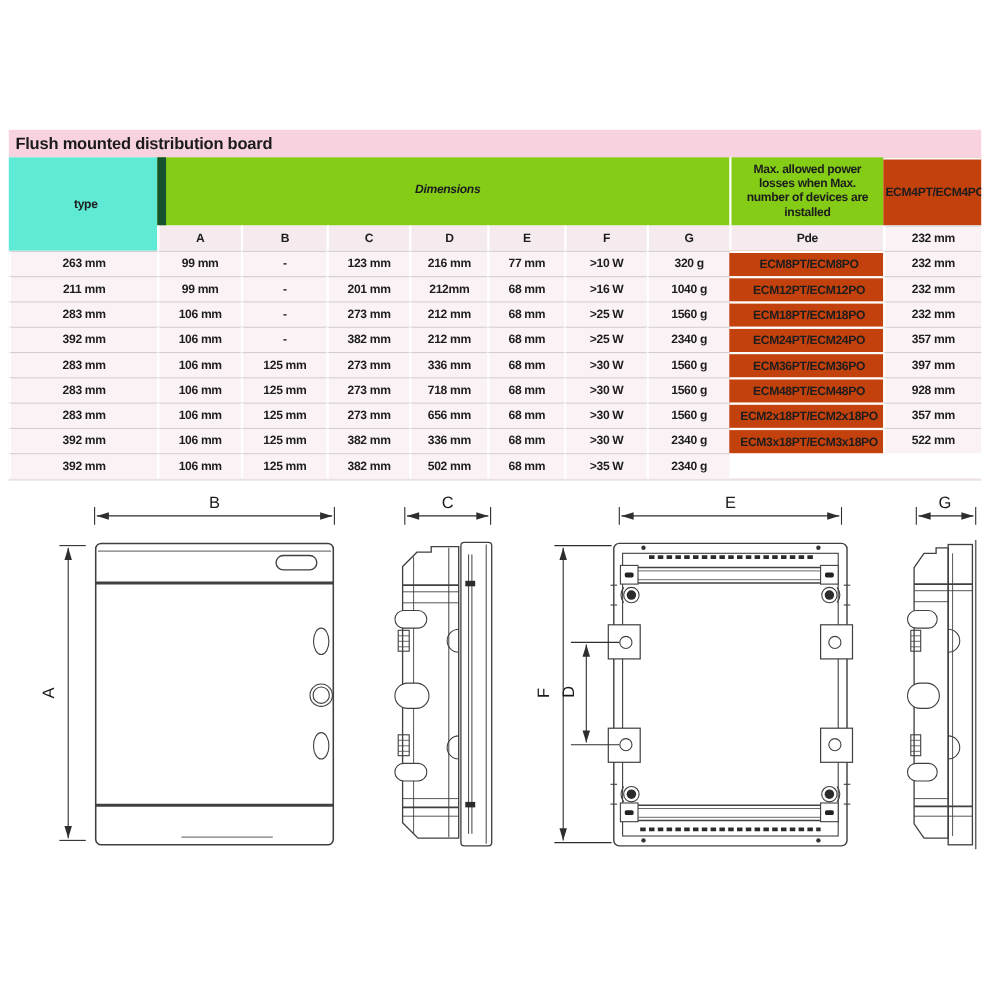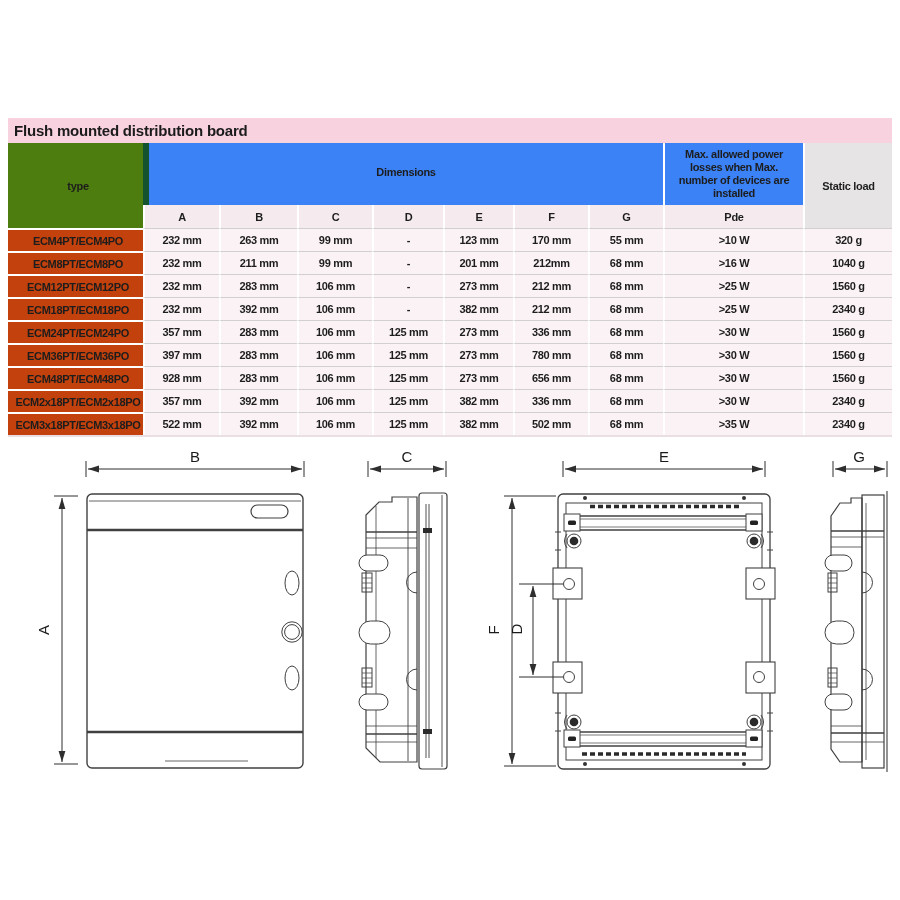--- a/index.html
+++ b/index.html
@@ -10,23 +10,23 @@
              background:#f8d2de;display:flex;align-items:center;box-sizing:border-box;padding-left:6px;}
   .title-bar span{font-size:15px;font-weight:700;letter-spacing:-0.2px;color:#1b1b1b;}
   
   .spec-table{position:absolute;left:8px;top:143px;width:884px;
               display:grid;
               grid-template-columns:135px 76px 78px 75px 71px 70px 75px 75px 140px 89px;
               grid-template-rows:62px 23px;grid-auto-rows:23px;
               border-bottom:2px solid #eadfe3;box-sizing:content-box;}
   .spec-table > div{box-sizing:border-box;font-size:11px;font-weight:700;letter-spacing:-0.3px;
                     display:flex;align-items:center;justify-content:center;overflow:hidden;}
-  .h{background:#3b82f6;}
-  .cell-type{grid-column:1;grid-row:1/3;justify-content:flex-start;padding-left:5px;background:#4d7c0f;}
-  .cell-dims{grid-column:2/9;grid-row:1;align-items:flex-end;padding-bottom:4px;border-left:6px solid #14532d;}
+  .h{background:#84cc16;}
+  .cell-type{grid-column:1;grid-row:1/3;justify-content:flex-start;padding-left:5px;background:#5eead4;}
+  .cell-dims{grid-column:2/9;grid-row:1;align-items:flex-end;padding-bottom:4px;border-left:8px solid #14532d;font-style:italic;}
   .cell-power{grid-column:9;grid-row:1;border-left:2px solid #fff;text-align:center;
               font-size:10.5px;line-height:1.2;padding:2px 10px;}
   .cell-static{grid-column:10;grid-row:1/3;border-left:2px solid #fff;background:#e7e4e6;}
   .sh{grid-row:2;background:#f5ebef;border-left:2px solid #fff;font-size:11.5px;}
   .sh-a{grid-column:2}.sh-b{grid-column:3}.sh-c{grid-column:4}.sh-d{grid-column:5}
   .sh-e{grid-column:6}.sh-f{grid-column:7}.sh-g{grid-column:8}.sh-pde{grid-column:9}
   .td{background:#fbf2f5;border-left:2px solid #fff;border-top:1px solid #d2cfd1;}
   .td-type{background:#c2410c;border-left:none;border-top:2px solid #ffffff;
            justify-content:flex-start;padding-left:5px;}
   
@@ -42,38 +42,37 @@
 <div class="page">
 
   <div class="title-bar">
     <span>Flush mounted distribution board</span>
   </div>
 
   <div class="spec-table">
     <div class="h cell-type">type</div>
     <div class="h cell-dims">Dimensions</div>
     <div class="h cell-power">Max. allowed power losses when Max. number of devices are installed</div>
-    <div class="h cell-static">Static load</div>
     <div class="sh sh-a">A</div>
     <div class="sh sh-b">B</div>
     <div class="sh sh-c">C</div>
     <div class="sh sh-d">D</div>
     <div class="sh sh-e">E</div>
     <div class="sh sh-f">F</div>
     <div class="sh sh-g">G</div>
     <div class="sh sh-pde">Pde</div>
 
     <div class="td td-type">ECM4PT/ECM4PO</div>
     <div class="td">232 mm</div>
     <div class="td">263 mm</div>
     <div class="td">99 mm</div>
     <div class="td">-</div>
     <div class="td">123 mm</div>
-    <div class="td">170 mm</div>
-    <div class="td">55 mm</div>
+    <div class="td">216 mm</div>
+    <div class="td">77 mm</div>
     <div class="td">&gt;10 W</div>
     <div class="td">320 g</div>
 
     <div class="td td-type">ECM8PT/ECM8PO</div>
     <div class="td">232 mm</div>
     <div class="td">211 mm</div>
     <div class="td">99 mm</div>
     <div class="td">-</div>
     <div class="td">201 mm</div>
     <div class="td">212mm</div>
@@ -113,21 +112,21 @@
     <div class="td">68 mm</div>
     <div class="td">&gt;30 W</div>
     <div class="td">1560 g</div>
 
     <div class="td td-type">ECM36PT/ECM36PO</div>
     <div class="td">397 mm</div>
     <div class="td">283 mm</div>
     <div class="td">106 mm</div>
     <div class="td">125 mm</div>
     <div class="td">273 mm</div>
-    <div class="td">780 mm</div>
+    <div class="td">718 mm</div>
     <div class="td">68 mm</div>
     <div class="td">&gt;30 W</div>
     <div class="td">1560 g</div>
 
     <div class="td td-type">ECM48PT/ECM48PO</div>
     <div class="td">928 mm</div>
     <div class="td">283 mm</div>
     <div class="td">106 mm</div>
     <div class="td">125 mm</div>
     <div class="td">273 mm</div>

